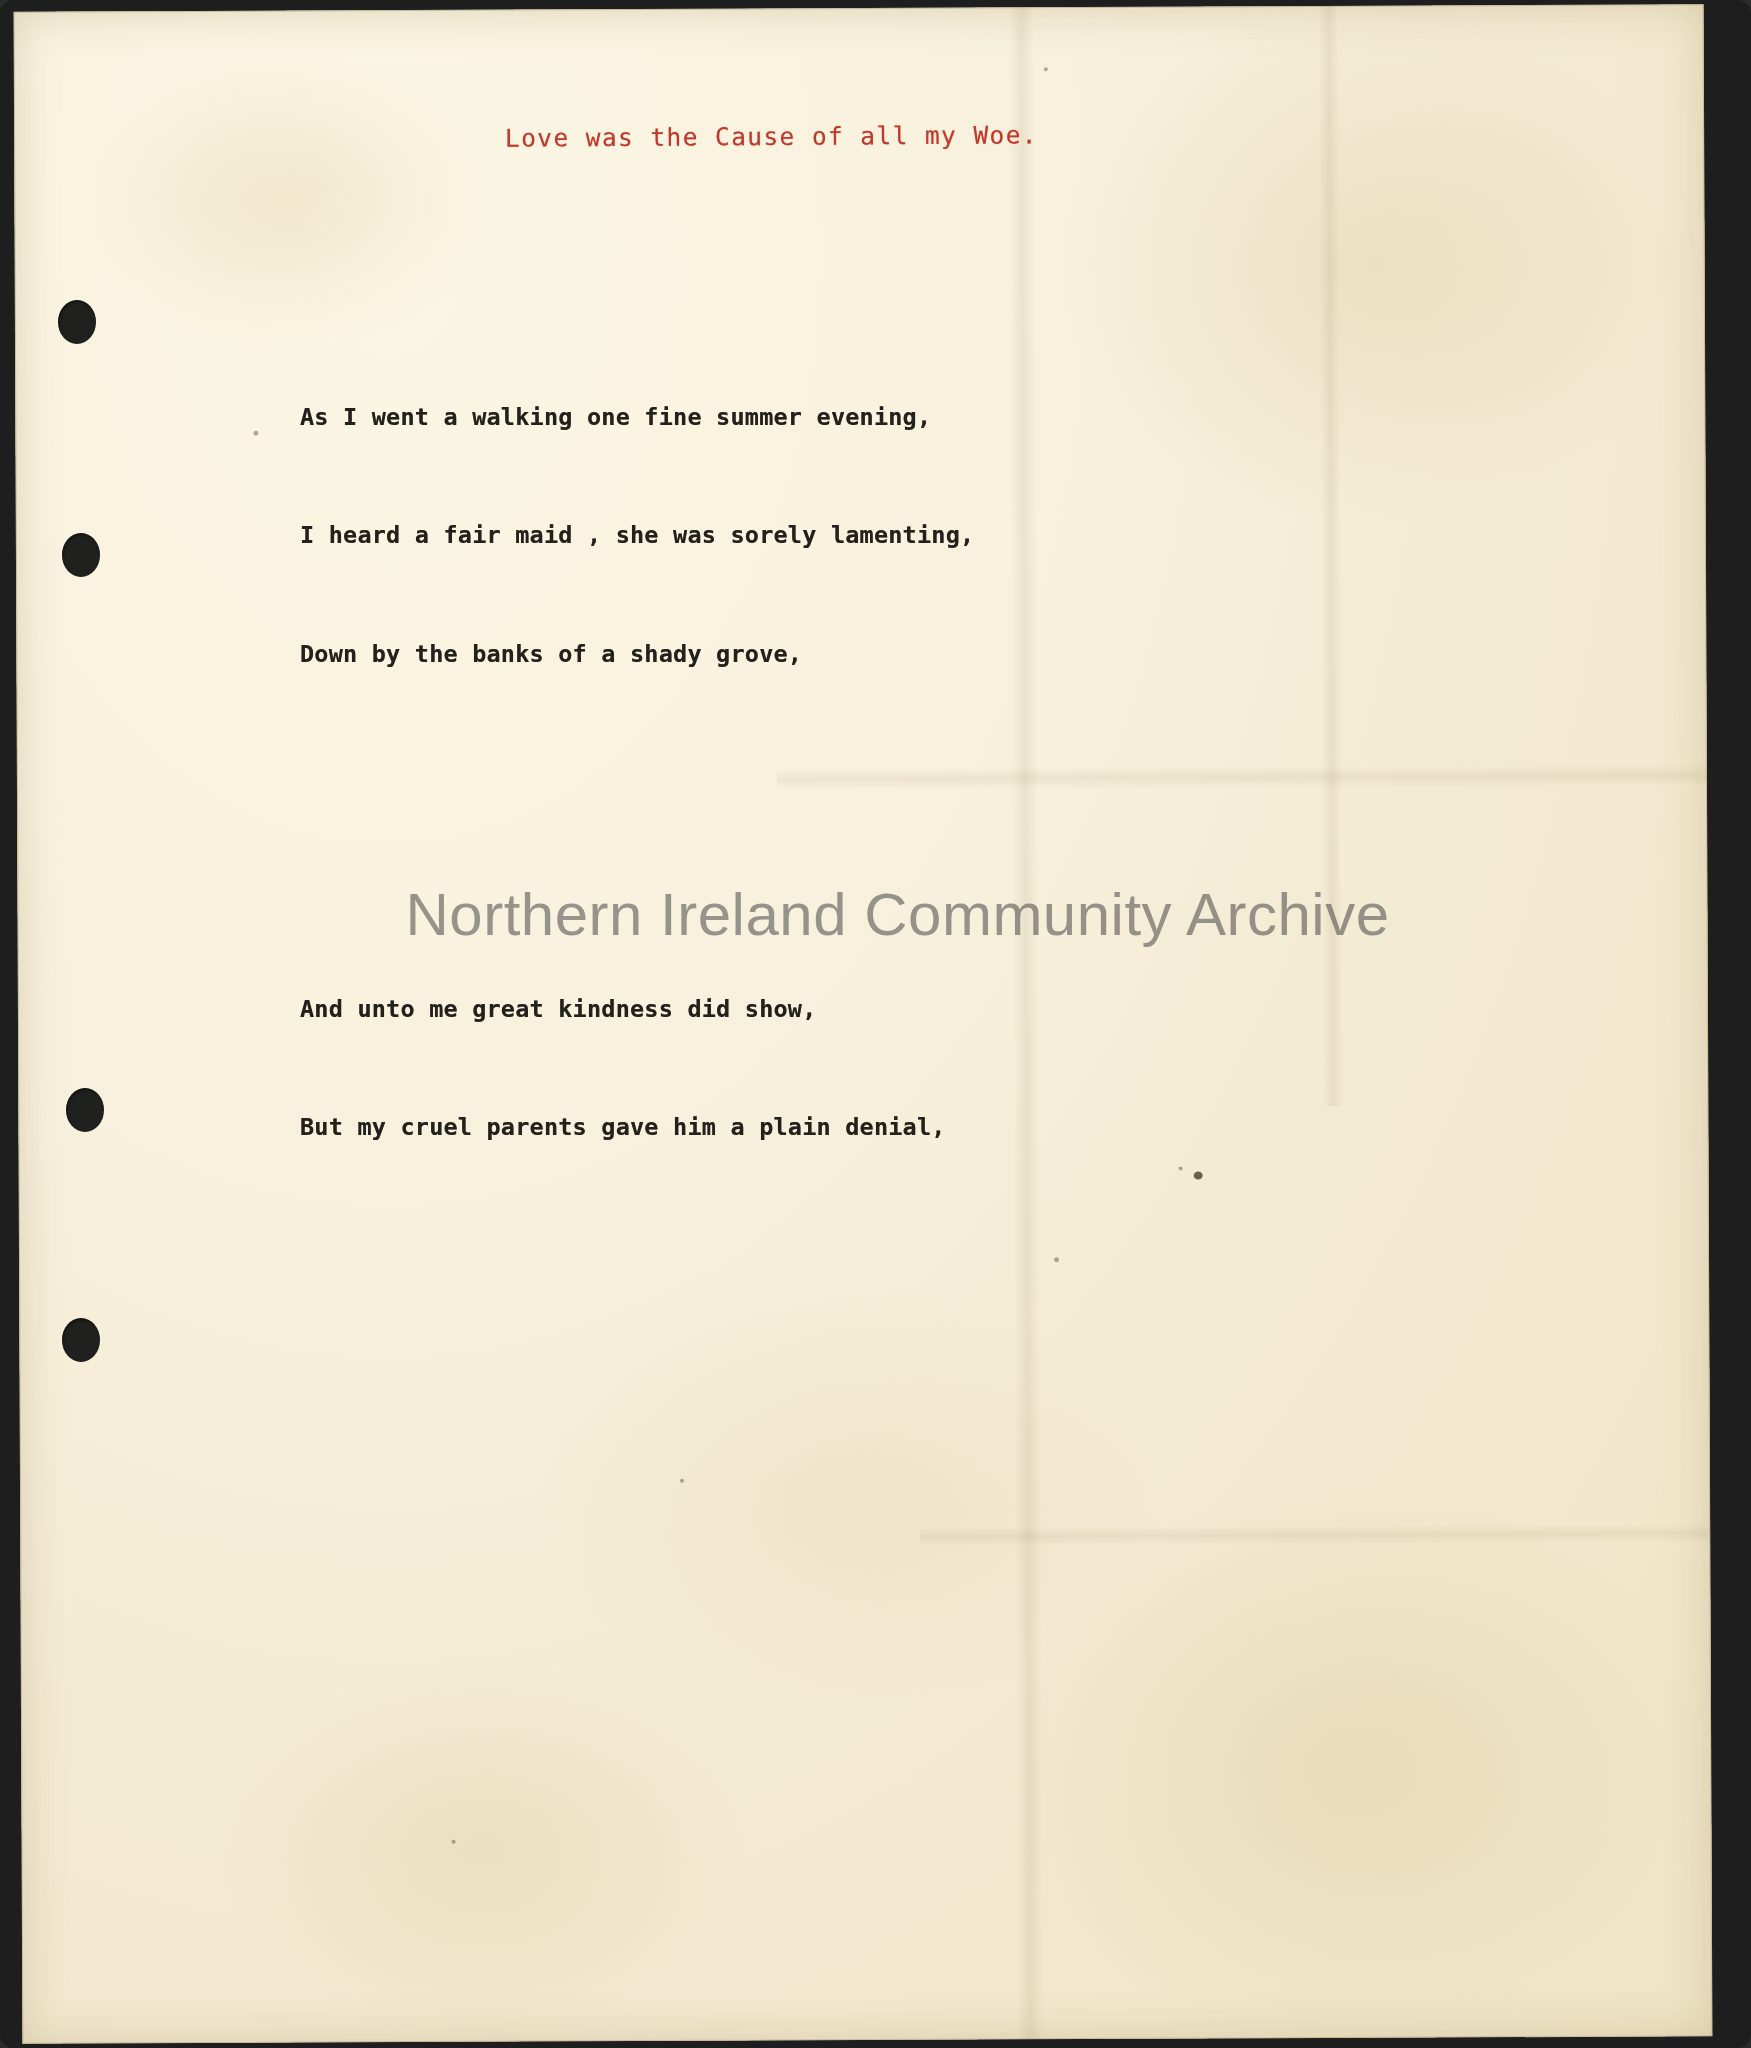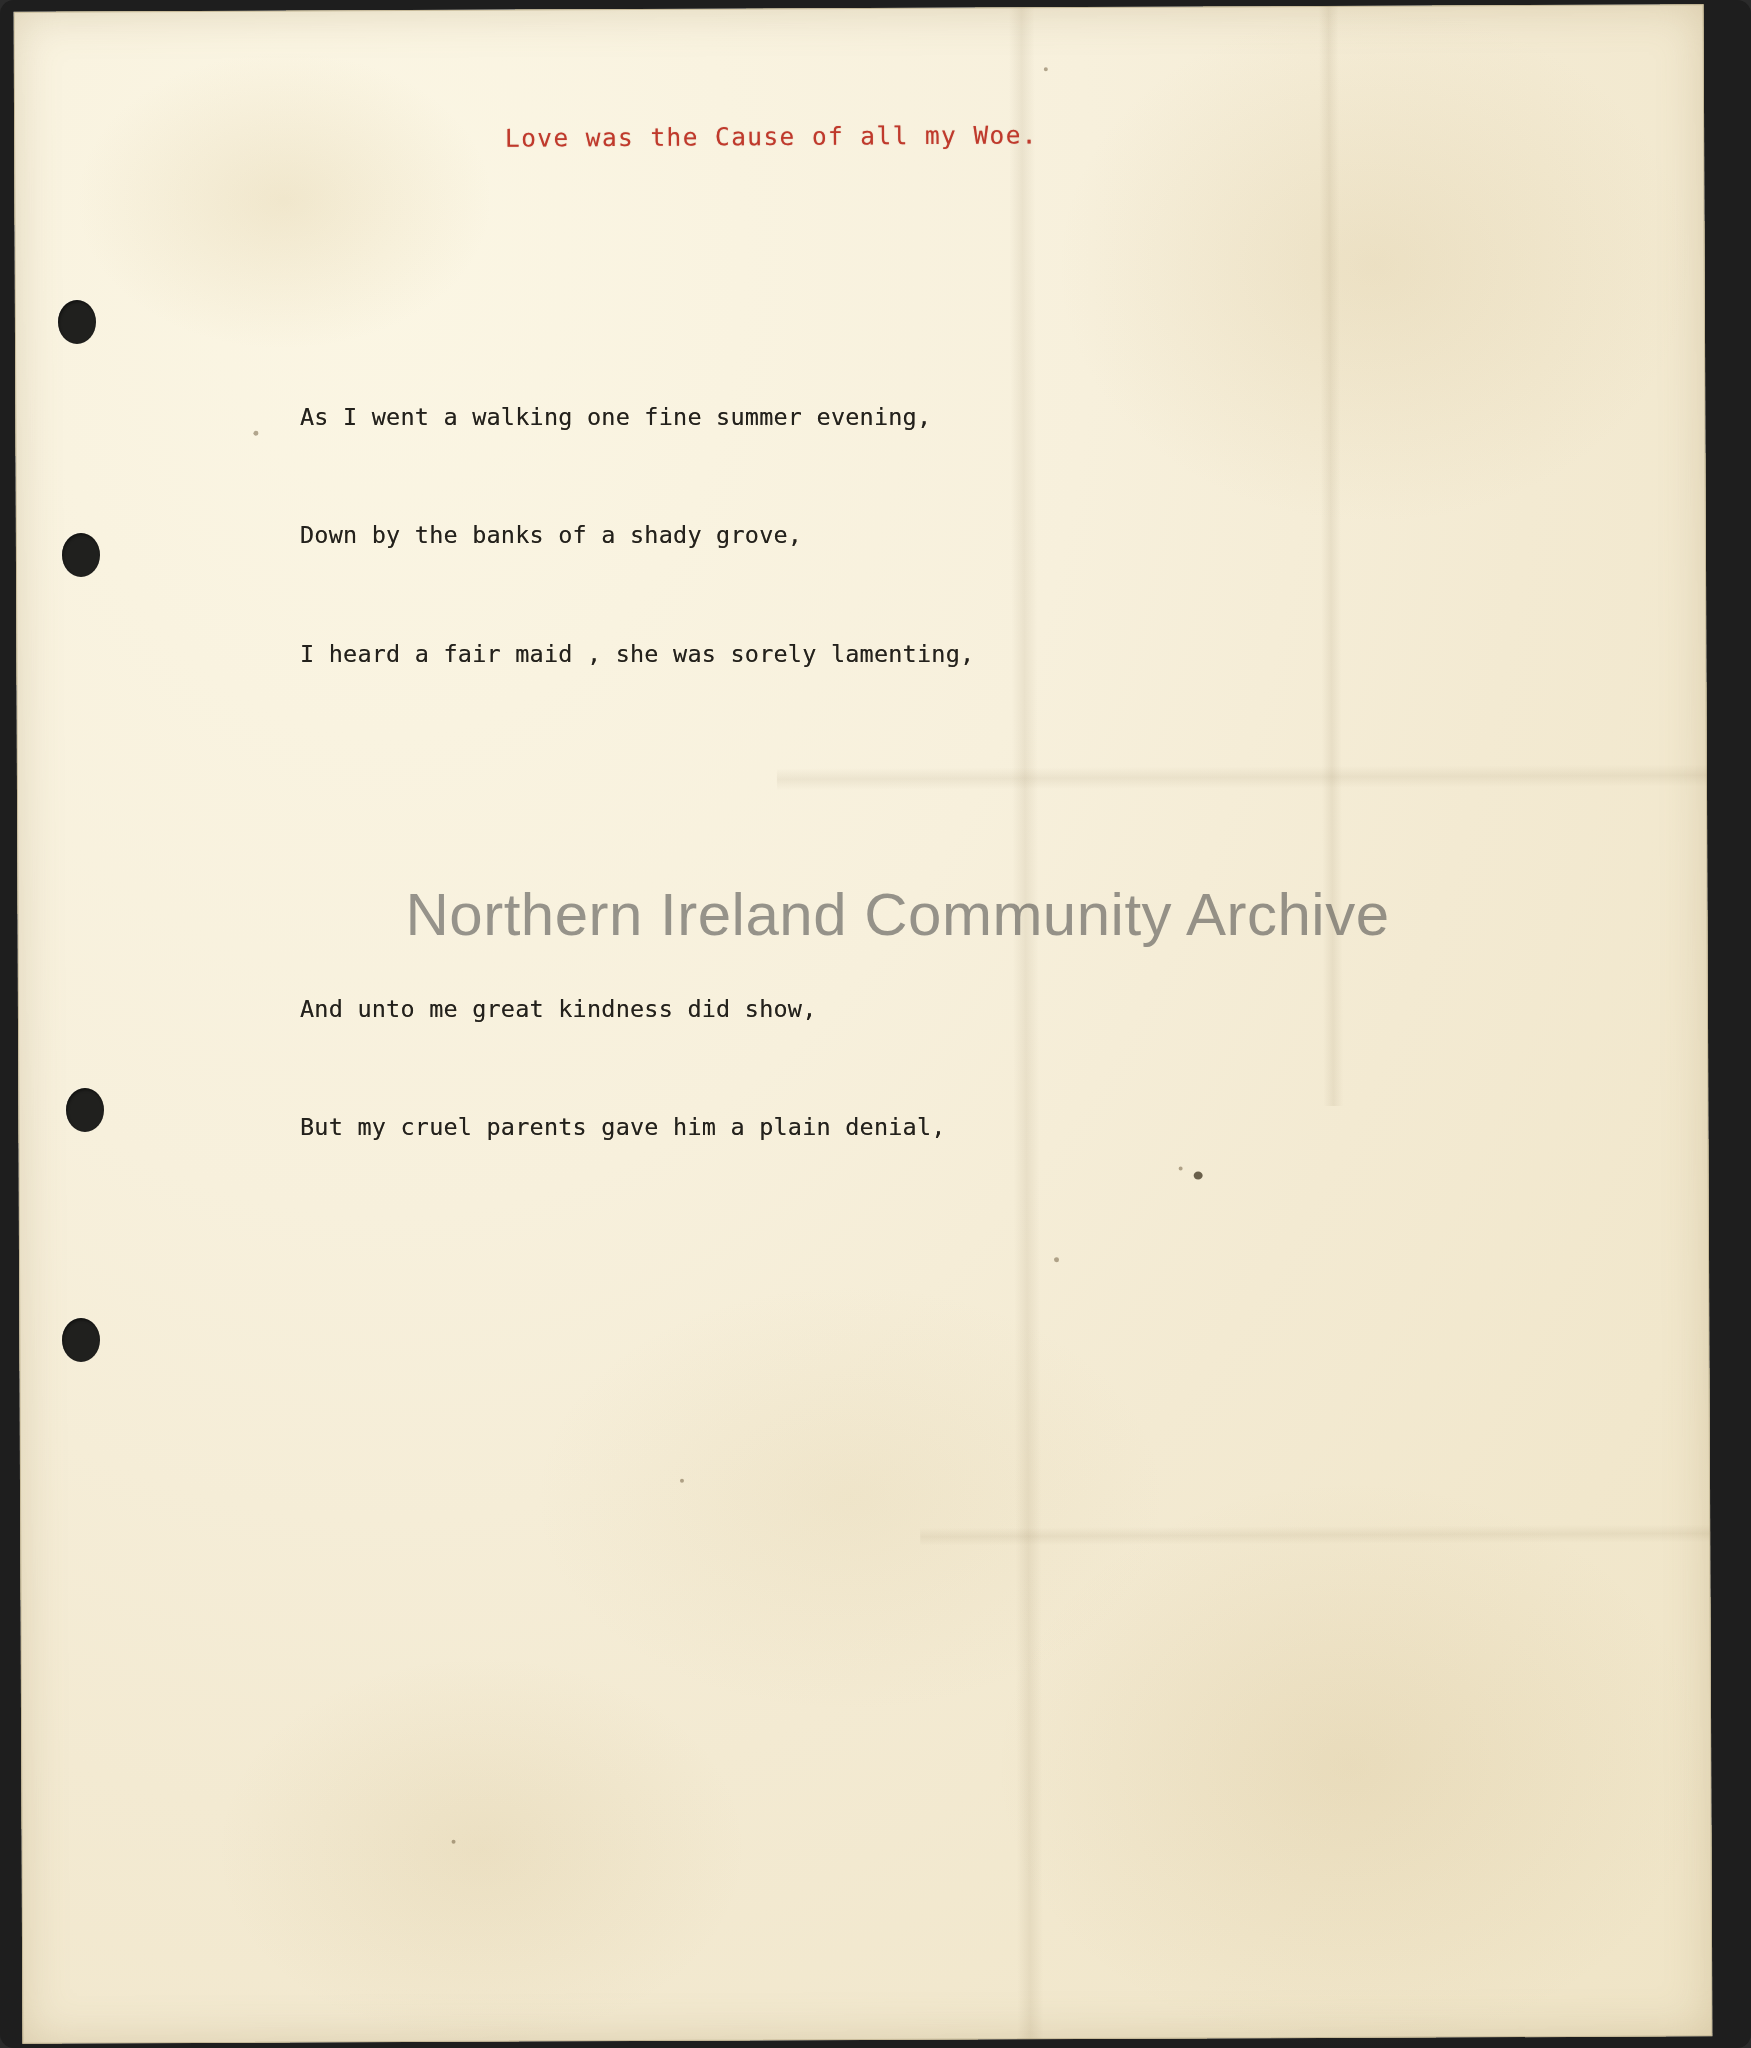--- a/index.html
+++ b/index.html
@@ -79,20 +79,21 @@
     font-family: "DejaVu Sans Mono", monospace;
     font-size: 23.5px;
     line-height: 39.5px;
     color: #23211c;
     white-space: pre;
     letter-spacing: 0.2px;
   }
   .stanza {
     margin-bottom: 39px;
     white-space: pre;
+    font-weight: bold;
   }
   .line {
     white-space: pre;
     text-shadow: 0 0 0.6px rgba(35,30,20,0.5);
   }
   
   #watermark {
     position: absolute;
     left: 0;
     top: 880px;
@@ -152,22 +153,22 @@
   <div class="punch" style="left:62px; top:1318px;"></div>
 
   <div id="doc">
 
     <div id="title">Love was the Cause of all my Woe.</div>
 
     <div id="body-text">
 
       <div class="stanza">
         <div class="line">As I went a walking one fine summer evening,</div>
+        <div class="line">I heard a fair maid , she was sorely lamenting,</div>
         <div class="line">Down by the banks of a shady grove,</div>
-        <div class="line">I heard a fair maid , she was sorely lamenting,</div>
       </div>
 
       <div class="stanza">
         <div class="line">And unto me great kindness did show,</div>
         <div class="line">But my cruel parents gave him a plain denial,</div>
       </div>
 
       <div class="stanza">
         
         

